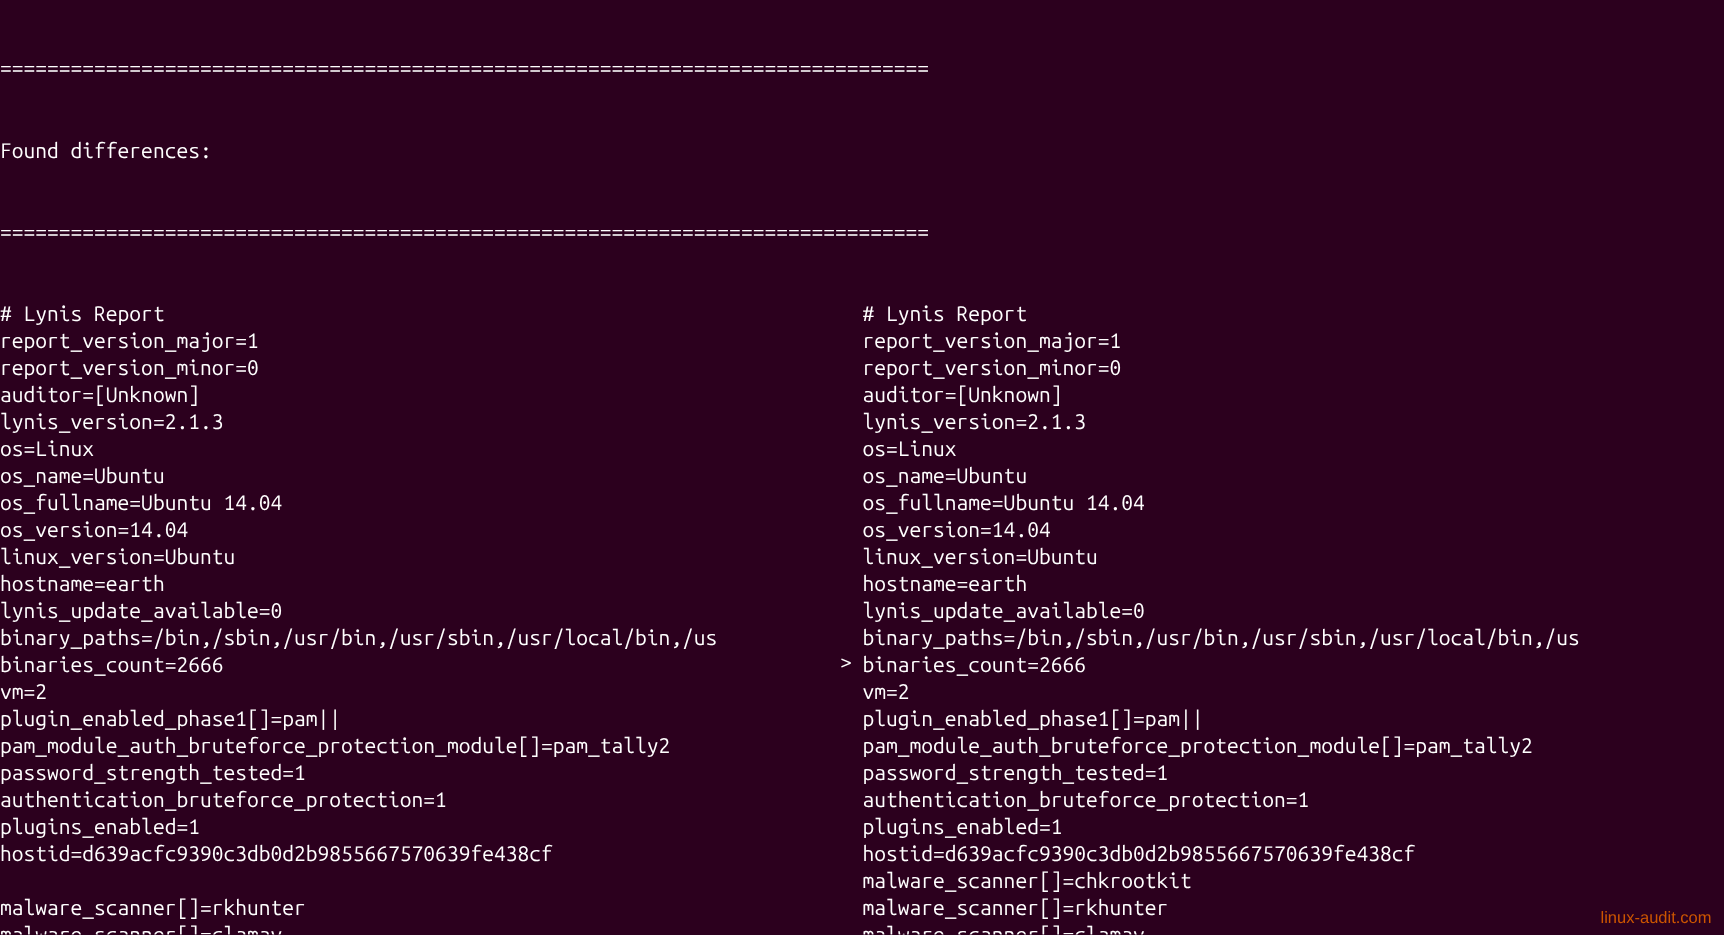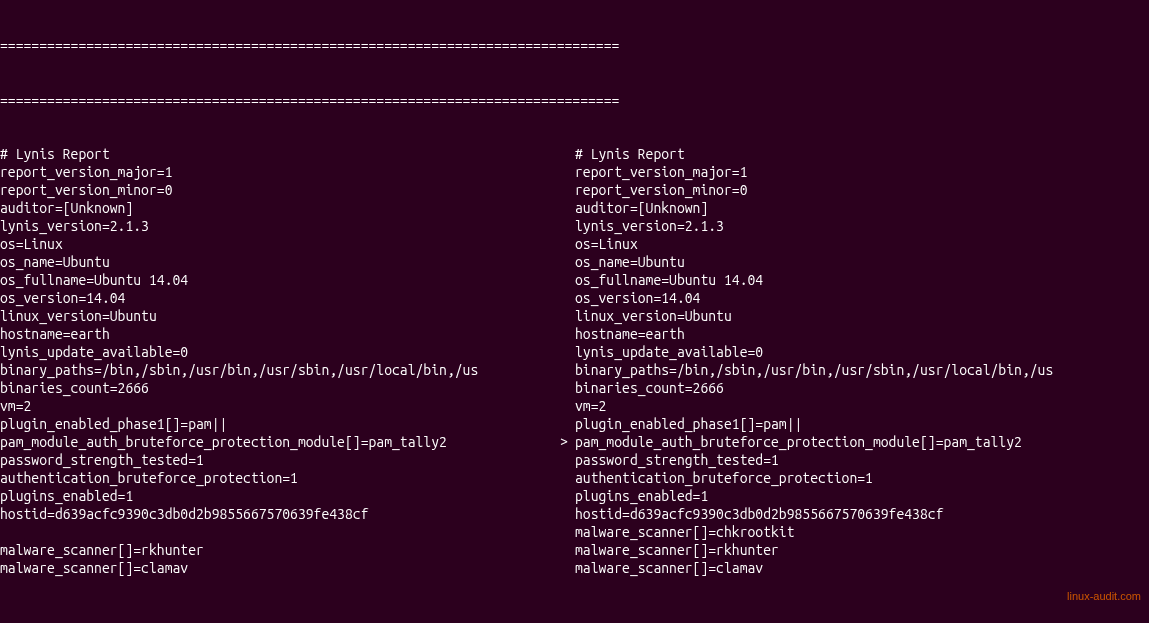--- a/index.html
+++ b/index.html
@@ -41,36 +41,37 @@
       white-space: pre;
       overflow: hidden;
     }
     .diff-marker {
       position: absolute;
       left: 560px;
       color: #ffffff;
     }
     .watermark {
       position: absolute;
-      bottom: 20px;
+      bottom: 4px;
       right: 8px;
       color: #cc5500;
       font-size: 11px;
       font-family: Arial, sans-serif;
     }
     .line {
       height: 18px;
       line-height: 18px;
     }
   </style>
 </head>
 <body>
 
 <div class="terminal">
   <div class="line separator">===============================================================================</div>
+  <div class="line header-line">Found differences:</div>
   <div class="line separator">===============================================================================</div>
   <div class="columns">
     <div class="col-left" id="left-col"><div class="line"># Lynis Report</div><div class="line">report_version_major=1</div><div class="line">report_version_minor=0</div><div class="line">auditor=[Unknown]</div><div class="line">lynis_version=2.1.3</div><div class="line">os=Linux</div><div class="line">os_name=Ubuntu</div><div class="line">os_fullname=Ubuntu 14.04</div><div class="line">os_version=14.04</div><div class="line">linux_version=Ubuntu</div><div class="line">hostname=earth</div><div class="line">lynis_update_available=0</div><div class="line">binary_paths=/bin,/sbin,/usr/bin,/usr/sbin,/usr/local/bin,/us</div><div class="line">binaries_count=2666</div><div class="line">vm=2</div><div class="line">plugin_enabled_phase1[]=pam||</div><div class="line">pam_module_auth_bruteforce_protection_module[]=pam_tally2</div><div class="line">password_strength_tested=1</div><div class="line">authentication_bruteforce_protection=1</div><div class="line">plugins_enabled=1</div><div class="line">hostid=d639acfc9390c3db0d2b9855667570639fe438cf</div><div class="line"> </div><div class="line">malware_scanner[]=rkhunter</div><div class="line">malware_scanner[]=clamav</div></div>
     <div class="col-right" id="right-col"><div class="line"># Lynis Report</div><div class="line">report_version_major=1</div><div class="line">report_version_minor=0</div><div class="line">auditor=[Unknown]</div><div class="line">lynis_version=2.1.3</div><div class="line">os=Linux</div><div class="line">os_name=Ubuntu</div><div class="line">os_fullname=Ubuntu 14.04</div><div class="line">os_version=14.04</div><div class="line">linux_version=Ubuntu</div><div class="line">hostname=earth</div><div class="line">lynis_update_available=0</div><div class="line">binary_paths=/bin,/sbin,/usr/bin,/usr/sbin,/usr/local/bin,/us</div><div class="line">binaries_count=2666</div><div class="line">vm=2</div><div class="line">plugin_enabled_phase1[]=pam||</div><div class="line">pam_module_auth_bruteforce_protection_module[]=pam_tally2</div><div class="line">password_strength_tested=1</div><div class="line">authentication_bruteforce_protection=1</div><div class="line">plugins_enabled=1</div><div class="line">hostid=d639acfc9390c3db0d2b9855667570639fe438cf</div><div class="line">malware_scanner[]=chkrootkit</div><div class="line">malware_scanner[]=rkhunter</div><div class="line">malware_scanner[]=clamav</div></div>
   </div>
 </div>
 
 <div class="watermark">linux-audit.com</div>
 
 <span class="diff-marker" style="top: 432px;">&gt;</span>

